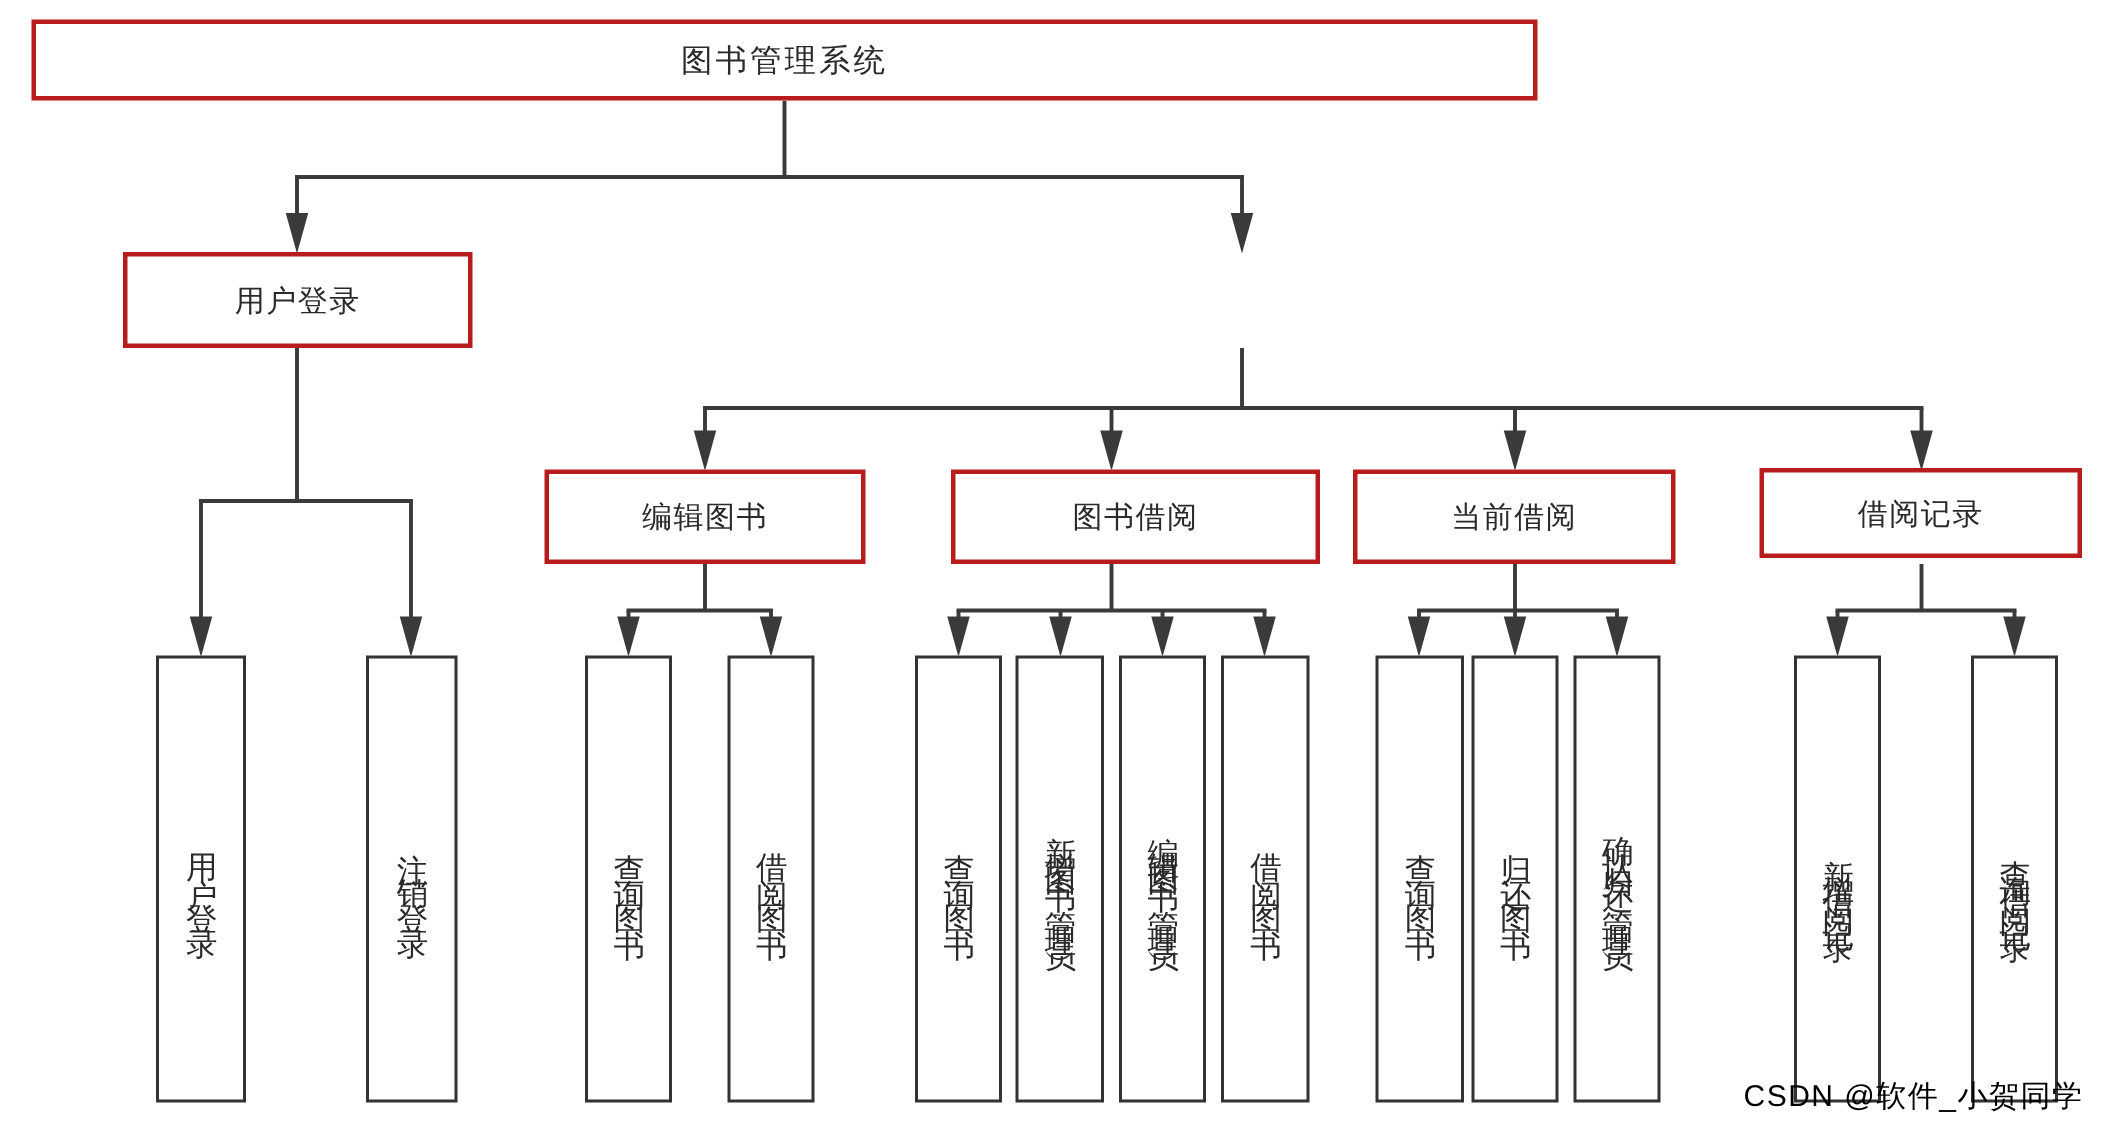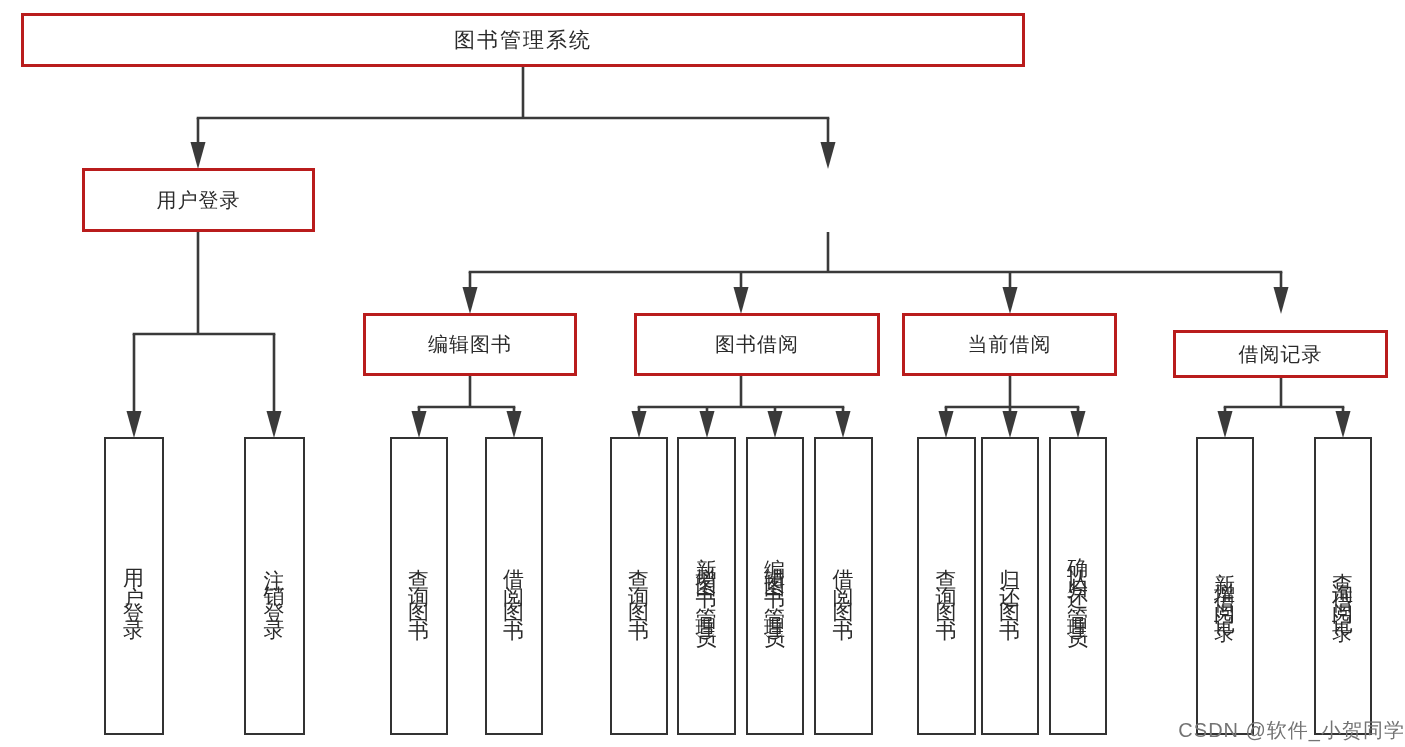--- a/index.html
+++ b/index.html
@@ -15,22 +15,22 @@
   .hbox{border:3px solid #b91c1c;justify-content:center;}
   .hbox span{font-size:20px;letter-spacing:1px;white-space:nowrap;}
   .hbox.root span{font-size:21px;letter-spacing:2px;}
   .vbox{border:2px solid #333333;}
   .vbox span{
     writing-mode:vertical-rl;text-orientation:mixed;
     font-size:21px;line-height:1;letter-spacing:10px;white-space:nowrap;
   }
   .vbox.short span{letter-spacing:17px;}
   .watermark{
-    position:absolute;top:717px;right:0;
-    font-size:20px;color:#737373;letter-spacing:1px;white-space:nowrap;
+    position:absolute;top:717px;right:16px;
+    font-size:20px;color:#000000;letter-spacing:1px;white-space:nowrap;
   }
 </style>
 </head>
 <body>
 
 <div class="canvas">
 
   <svg class="wires" width="1405" height="747" viewBox="0 0 1405 747" stroke="#3a3a3a" stroke-width="2.6" fill="none">
 
     <line x1="523" y1="67" x2="523" y2="118"></line>
@@ -103,21 +103,21 @@
 
   <div class="node hbox" style="left:363px;top:313px;width:214px;height:63px">
     <span>编辑图书</span>
   </div>
   <div class="node hbox" style="left:634px;top:313px;width:246px;height:63px">
     <span>图书借阅</span>
   </div>
   <div class="node hbox" style="left:902px;top:313px;width:215px;height:63px">
     <span>当前借阅</span>
   </div>
-  <div class="node hbox" style="left:1173px;top:330px;width:215px;height:48px">
+  <div class="node hbox" style="left:1173px;top:312px;width:215px;height:60px">
     <span>借阅记录</span>
   </div>
 
   <div class="node vbox short" style="left:104px;top:437px;width:60px;height:298px">
     <span>用户登录</span>
   </div>
   <div class="node vbox short" style="left:244px;top:437px;width:61px;height:298px">
     <span>注销登录</span>
   </div>
 

